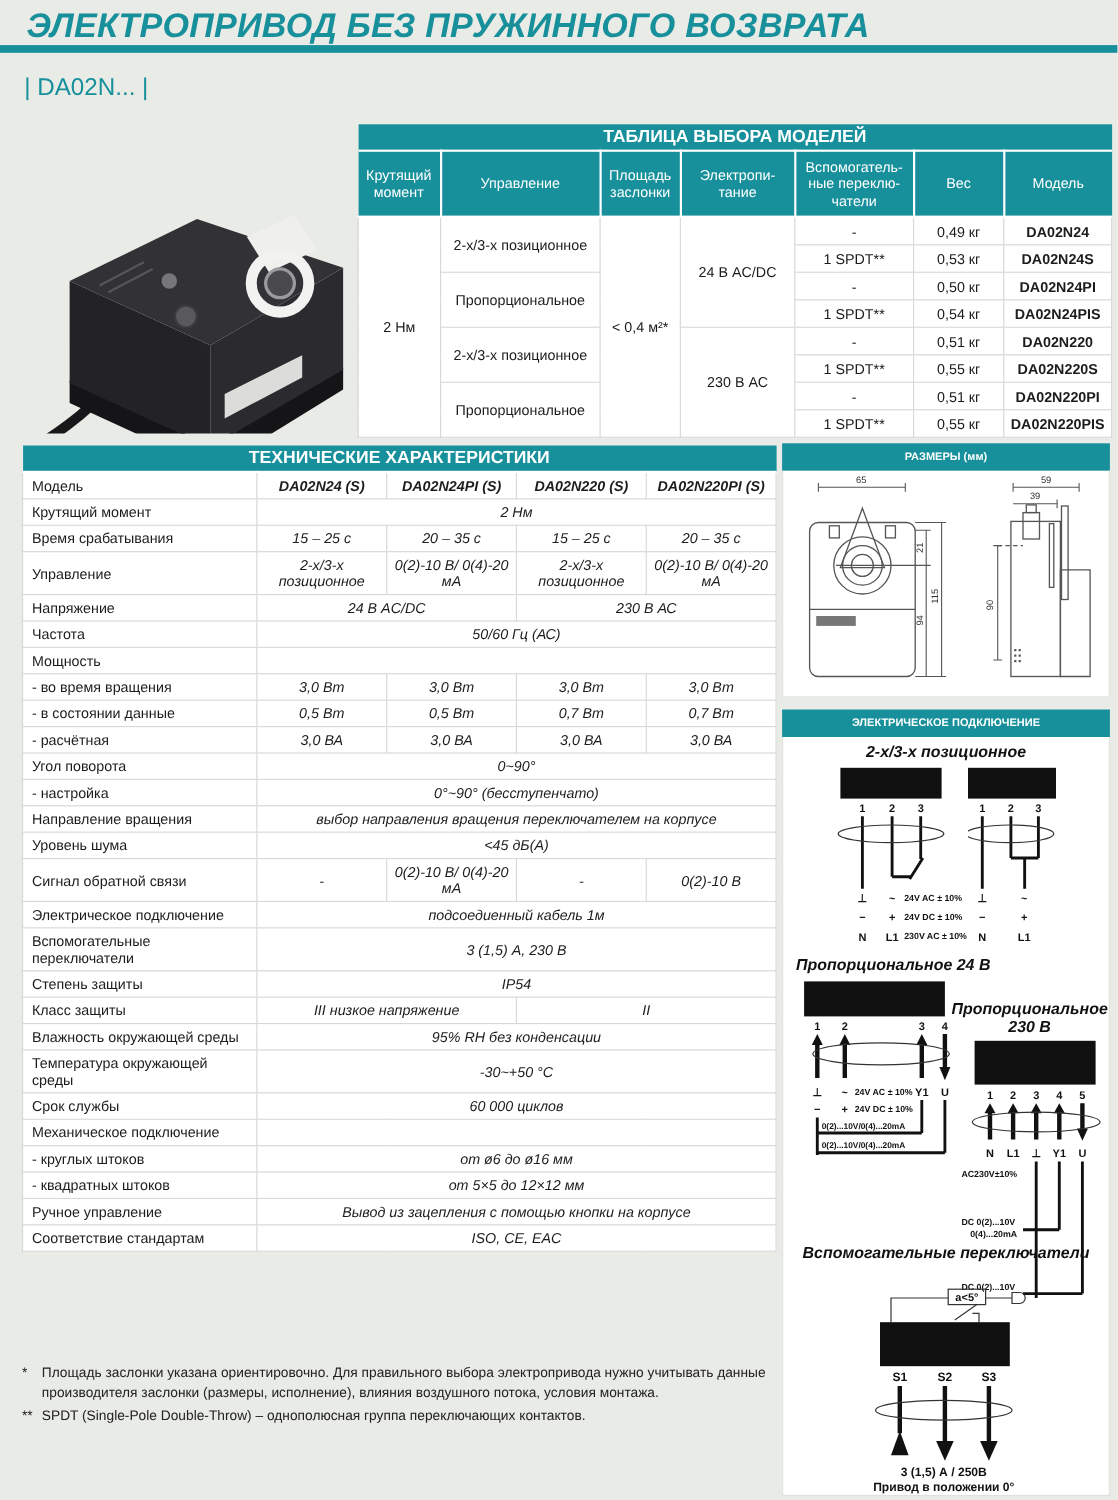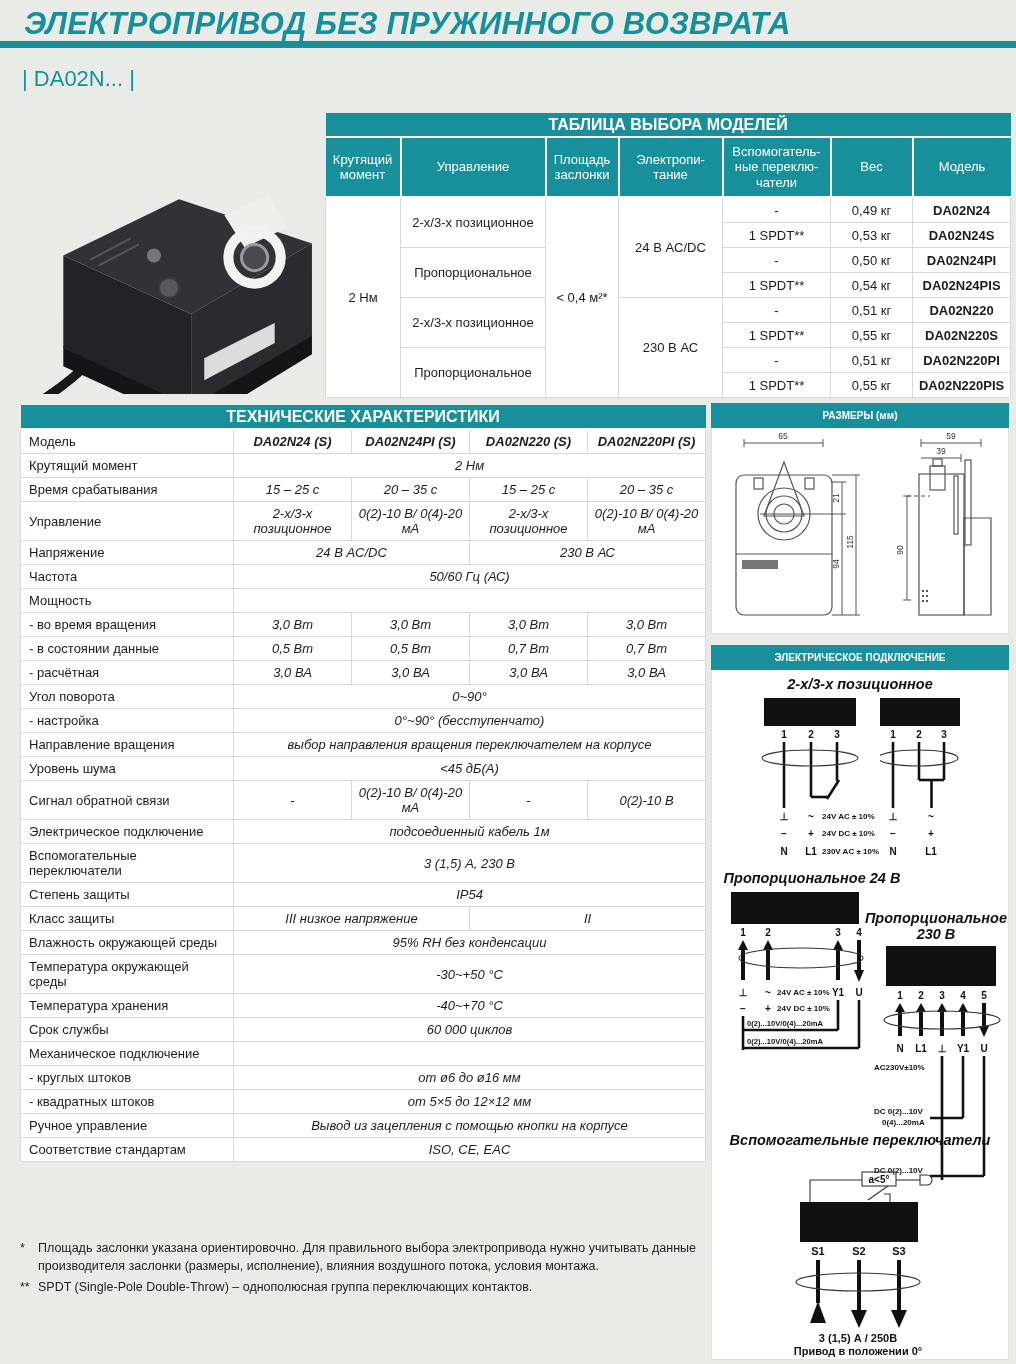--- a/index.html
+++ b/index.html
@@ -281,24 +281,20 @@
           <td class="val" colspan="2">III низкое напряжение</td>
           <td class="val" colspan="2">II</td>
         </tr>
         <tr>
           <td class="lbl">Влажность окружающей среды</td>
           <td class="val" colspan="4">95% RH без конденсации</td>
         </tr>
         <tr>
           <td class="lbl">Температура окружающей среды</td>
           <td class="val" colspan="4">-30~+50 °С</td>
-        </tr>
-        <tr>
-          <td class="lbl">Температура хранения</td>
-          <td class="val" colspan="4">-40~+70 °С</td>
         </tr>
         <tr>
           <td class="lbl">Срок службы</td>
           <td class="val" colspan="4">60 000 циклов</td>
         </tr>
         <tr>
           <td class="lbl">Механическое подключение</td>
           <td class="val" colspan="4"></td>
         </tr>
         <tr>

